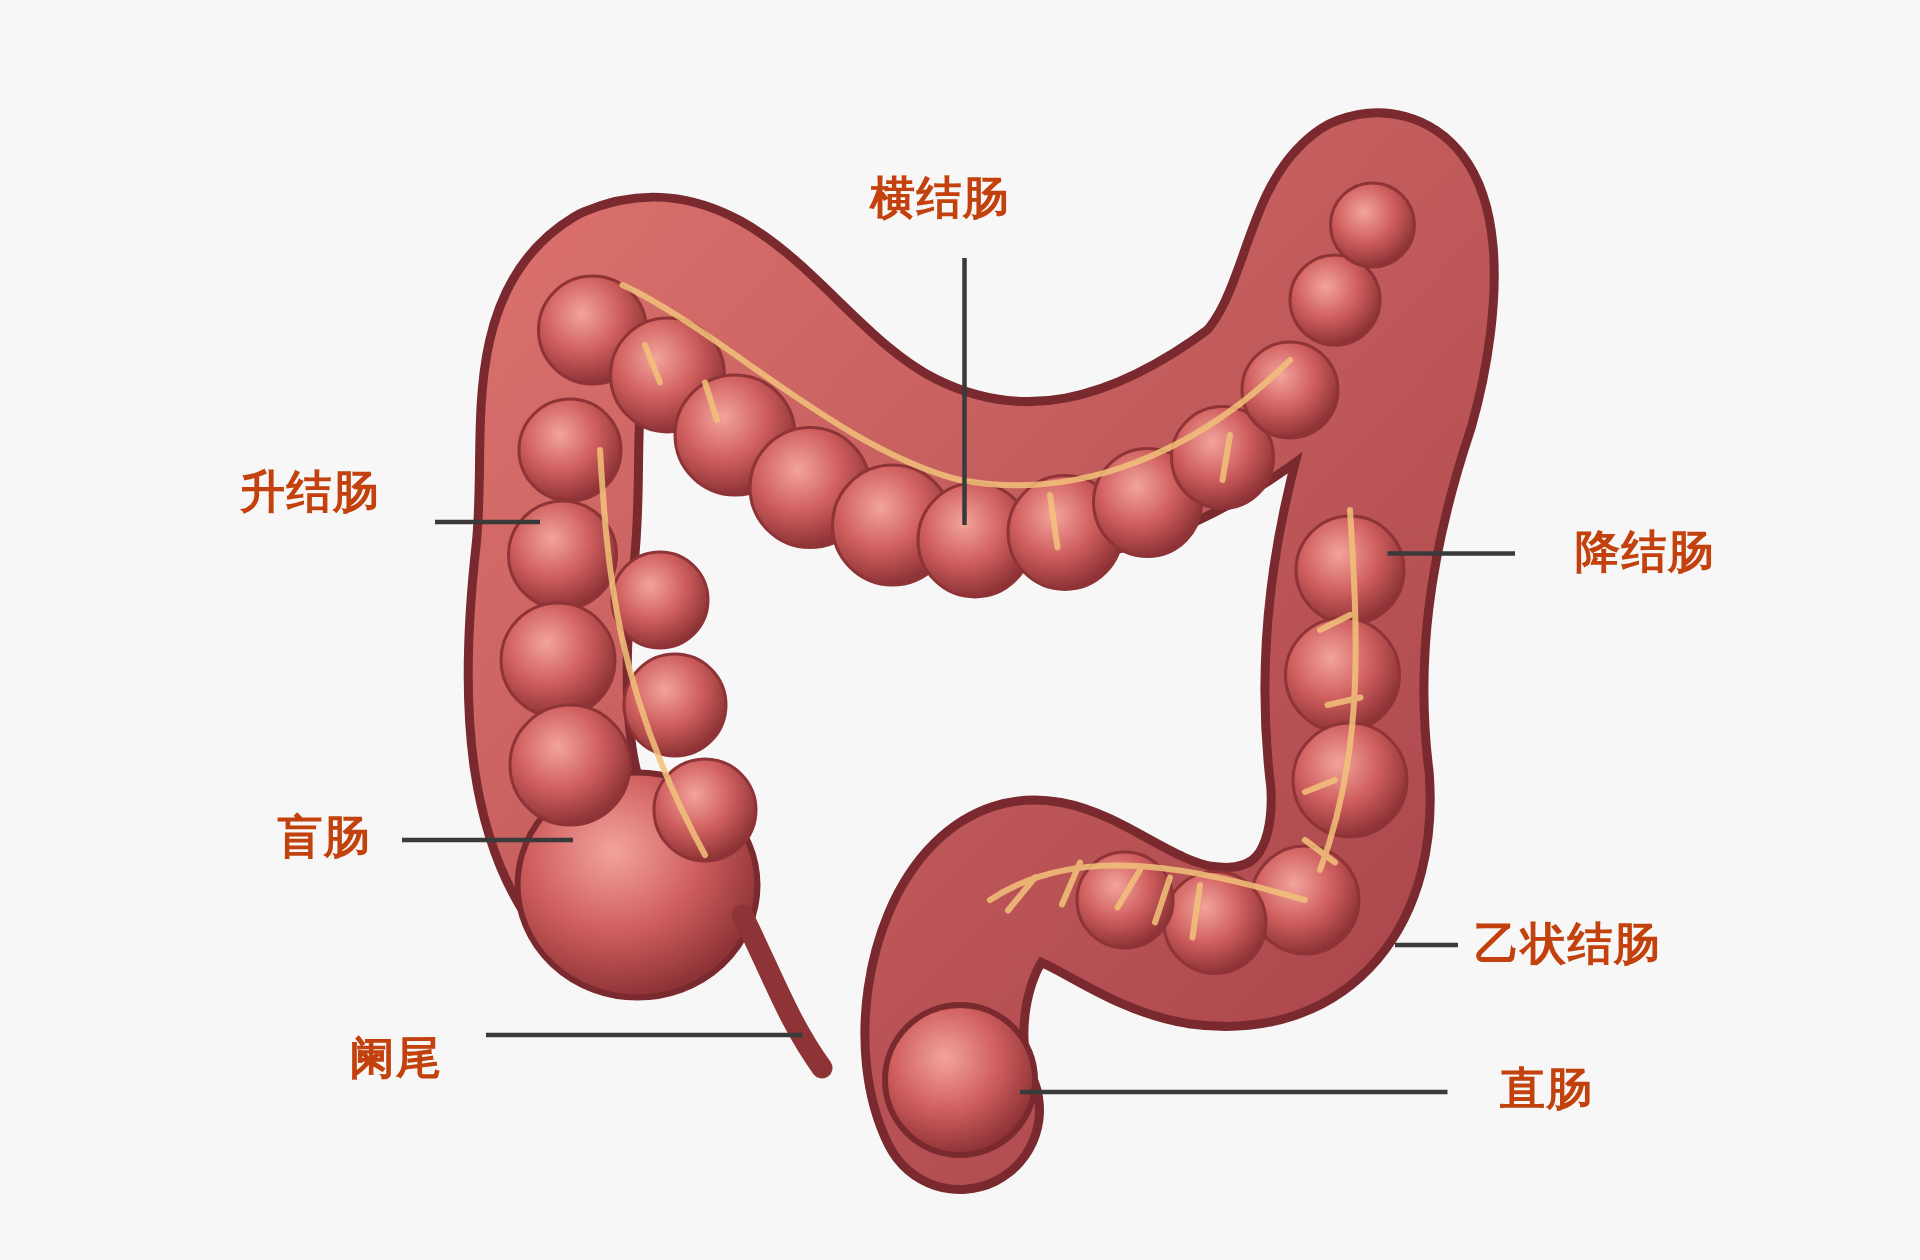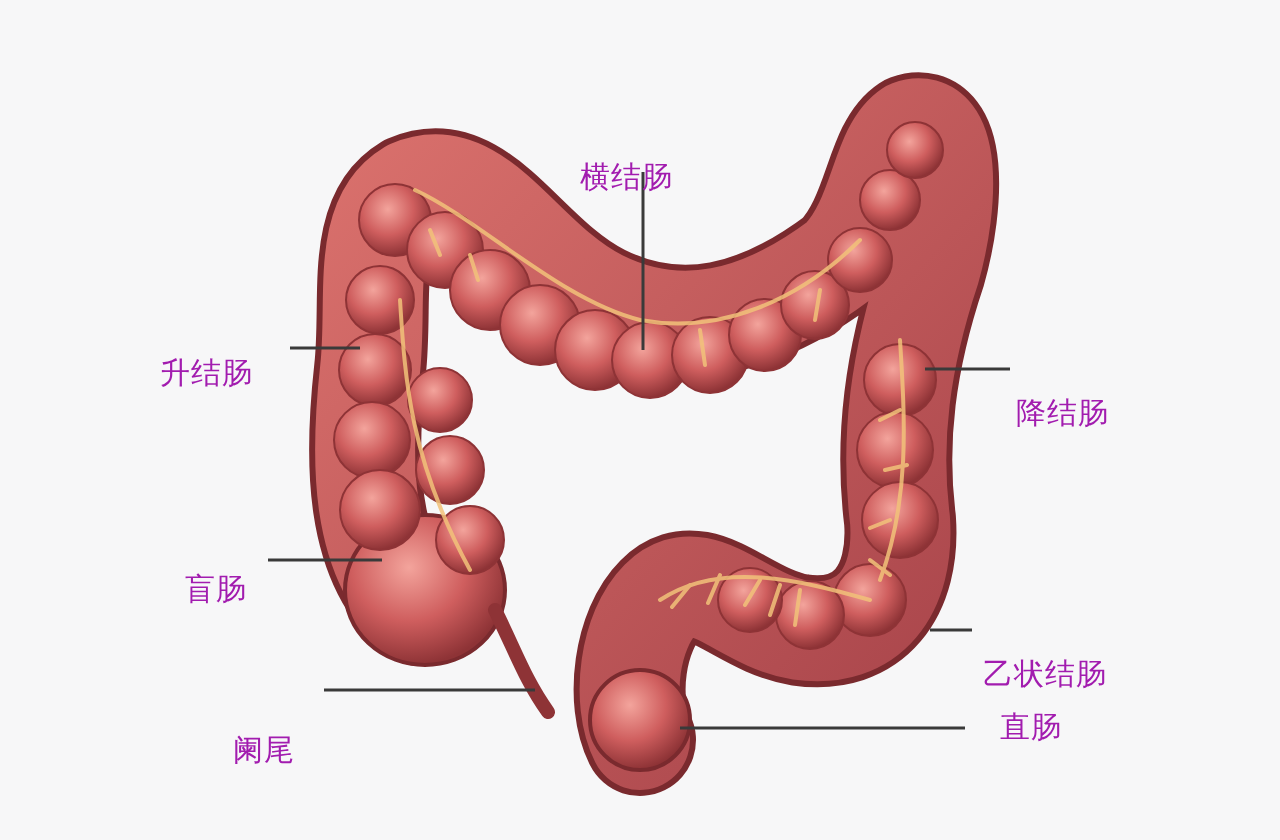--- a/index.html
+++ b/index.html
@@ -5,25 +5,24 @@
   html, body { margin: 0; padding: 0; }
   body {
     width: 1280px; height: 840px; overflow: hidden;
     background: #f7f7f8;
     font-family: "DejaVu Sans", sans-serif;
     position: relative;
   }
   #stage { position: absolute; left: 0; top: 0; width: 1280px; height: 840px; }
   .label {
     position: absolute;
-    font-size: 30px; font-weight: normal; color: #a21caf;
+    font-size: 30px; font-weight: bold; color: #c2410c;
     letter-spacing: 1px;
     white-space: nowrap;
     line-height: 1;
-    margin-top: 44px;
   }
 </style>
 </head>
 <body>
 
 <div id="stage">
   <svg width="1280" height="840" viewBox="0 0 1280 840">
     <defs>
       <radialGradient id="haustra" cx="40%" cy="35%" r="65%">
         <stop offset="0%" stop-color="#f3a49c"></stop>
@@ -91,18 +90,18 @@
       <line x1="925" y1="369" x2="1010" y2="369"></line>
       <line x1="268" y1="560" x2="382" y2="560"></line>
       <line x1="324" y1="690" x2="535" y2="690"></line>
       <line x1="930" y1="630" x2="972" y2="630"></line>
       <line x1="680" y1="728" x2="965" y2="728"></line>
     </g>
   </svg>
 
   <div class="label" style="left:580px; top:118px;">横结肠</div>
   <div class="label" style="left:160px; top:314px;">升结肠</div>
-  <div class="label" style="left:1016px; top:354px;">降结肠</div>
-  <div class="label" style="left:185px; top:530px;">盲肠</div>
+  <div class="label" style="left:1050px; top:354px;">降结肠</div>
+  <div class="label" style="left:185px; top:544px;">盲肠</div>
   <div class="label" style="left:233px; top:691px;">阑尾</div>
   <div class="label" style="left:983px; top:615px;text-align:center;">乙状结肠</div>
-  <div class="label" style="left:1000px; top:668px;">直肠</div>
+  <div class="label" style="left:1000px; top:712px;">直肠</div>
 </div>
 
 </body></html>

